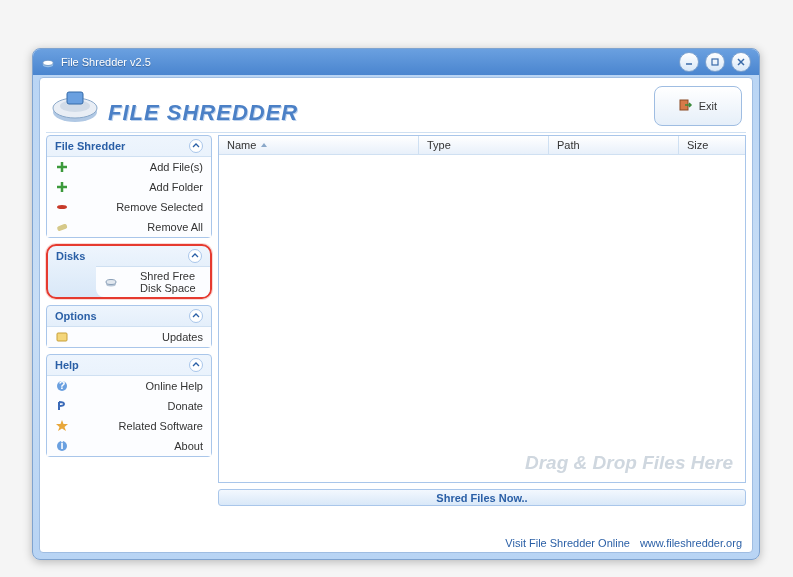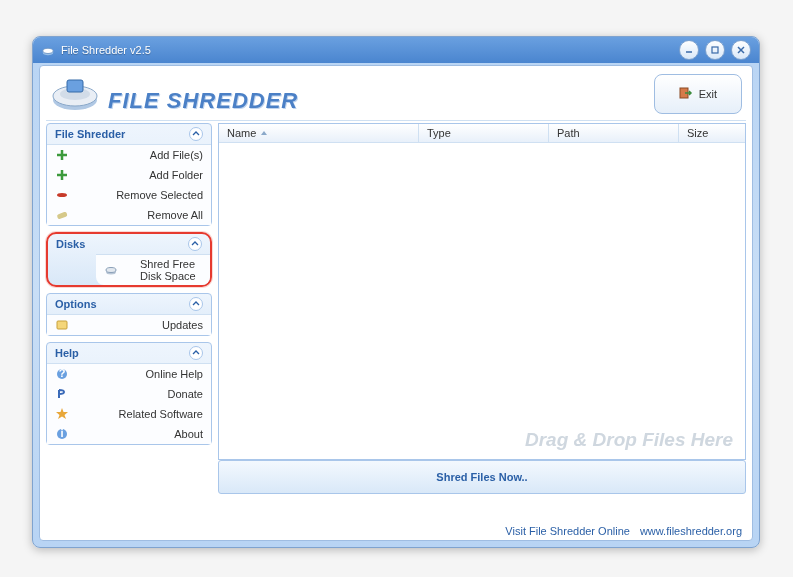--- a/index.html
+++ b/index.html
@@ -1,19 +1,19 @@
 <!DOCTYPE html>
 <html><head>
 <meta charset="utf-8">
 <style>
   * { box-sizing: border-box; margin: 0; padding: 0; font-family: Tahoma, Arial, sans-serif; font-size: 11px; }
   body { background: #f5f5f5; width: 793px; height: 577px; overflow: hidden; }
 
   .window-chrome {
-    position: absolute; top: 36px; left: 32px;
+    position: absolute; top: 48px; left: 32px;
     width: 728px; height: 512px;
     background: linear-gradient(180deg,#b8d4f4 0%,#c8def6 50%,#b8d4f4 100%);
     border: 1px solid #7fa3cf; border-radius: 8px;
     box-shadow: 0 2px 10px rgba(0,0,0,.25);
   }
 
   .titlebar {
     height: 26px; display: flex; align-items: center;
     padding: 0 8px; color: #fff;
     background: linear-gradient(180deg,#6aa0e0 0%,#4a85cf 100%);
@@ -85,21 +85,21 @@
   .col:nth-child(1) { width: 200px; text-align: center; }
   .col:nth-child(2) { width: 130px; }
   .col:nth-child(3) { width: 130px; }
   .col:nth-child(4) { flex: 1; border-right: none; }
   .list-empty { flex: 1; position: relative; }
   .drag-hint { position: absolute; right: 12px; bottom: 8px;
     font-size: 19px; font-weight: bold; font-style: italic; color: #cfd7df;
     letter-spacing: 0px; }
 
   .shred-button {
-    margin-top: 0; height: 34px;
+    margin-top: 6px; height: 17px;
     border: 1px solid #a9c6ea; border-radius: 3px;
     background: linear-gradient(#f3f8fe,#d9e8f8);
     display: flex; align-items: center; justify-content: center;
     font-weight: bold; color: #2a5fa6; cursor: pointer;
   }
 
   .footer { display: flex; justify-content: flex-end; gap: 10px;
     padding: 3px 10px; color: #2a5fa6; margin-top: 24px; }
   .footer-link { color: #2a5fa6; cursor: pointer; }
 </style>

